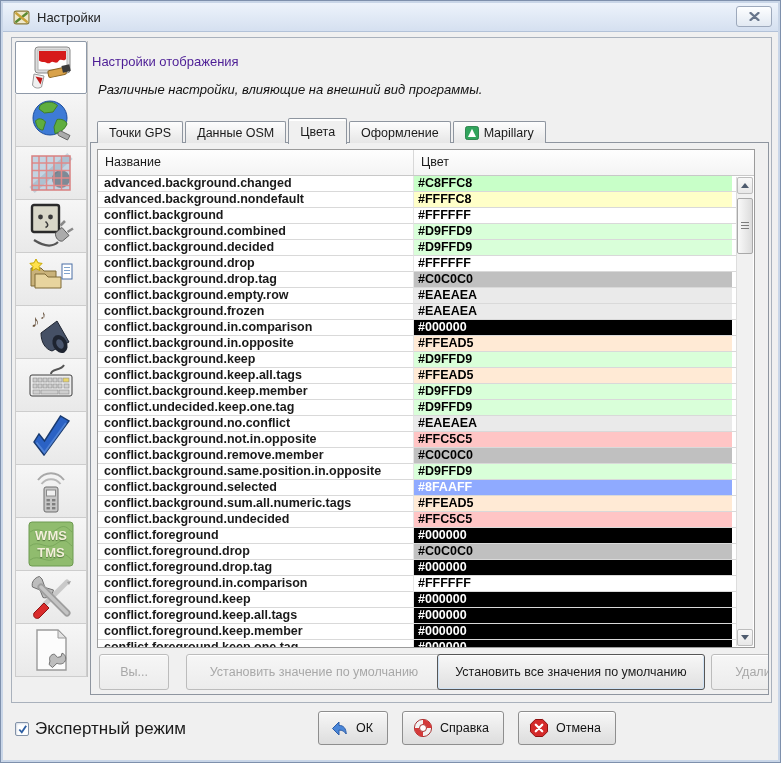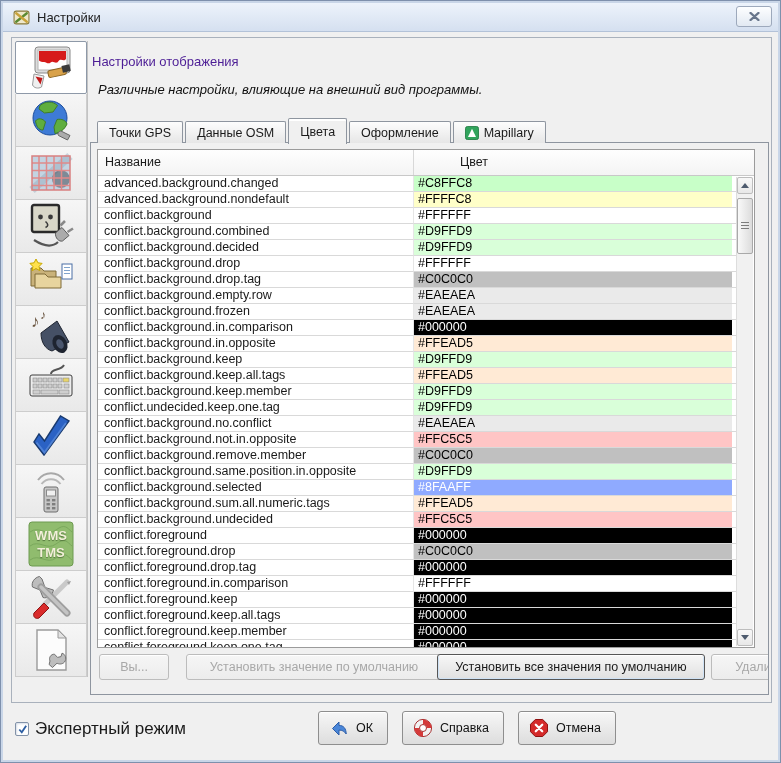--- a/index.html
+++ b/index.html
@@ -88,22 +88,22 @@
 
   
   .table {
     position:absolute; left:6px; top:6px; width:658px; height:499px;
     border:1px solid #9B9B9B; background:#FFFFFF;
   }
   .thead { position:absolute; left:0; top:0; right:0; height:26px; display:flex;
     background:linear-gradient(#FEFEFE,#F4F4F4); border-bottom:1px solid #C8C8C8; }
   .th { padding:5px 12px 0 7px; font-size:12.5px; color:#1a1a1a; }
   .th-name { width:316px; border-right:1px solid #D8D8D8; }
-  .th-color { flex:1;margin-left:39px; }
-  .tbody { position:absolute; left:0; top:26px; width:639px; height:471px; overflow:hidden; }
+  .th-color { flex:1; }
+  .tbody { position:absolute; left:0; top:26px; width:639px; height:471px; overflow:hidden;font-weight:bold; }
   .t-row { display:flex; height:16px; line-height:15px; }
   .t-name {
     width:316px; background:#FFFFFF; border-bottom:1px solid #D9D9D9; border-right:1px solid #E6E6E6;
     padding-left:6px; font-size:12.5px; white-space:nowrap; overflow:hidden;
   }
   .t-color {
     width:318px; border-bottom:1px solid #D9D9D9;
     padding-left:4px; font-size:12.5px; white-space:nowrap; overflow:hidden;
   }
   .t-gap { flex:1; background:#fff; border-bottom:1px solid #D9D9D9; }
@@ -127,21 +127,21 @@
     position:absolute; left:0; top:21px; width:16px; height:56px;
     background:linear-gradient(90deg,#F9F9F9,#DCDCDC);
     border:1px solid #A9A9A9; border-radius:2px;
     display:flex; align-items:center; justify-content:center;
   }
   .grip { width:8px; height:8px;
     background:repeating-linear-gradient(#7c7c7c 0 1px, transparent 1px 3px); }
 
   
   .abtn {
-    position:absolute; top:511px; height:26px;
+    position:absolute; top:511px; height:36px;
     border:1px solid #8E8E8E; border-radius:3px;
     background:linear-gradient(#F7F7F7,#E0E0E0);
     box-shadow:inset 0 1px 0 #fff;
     font-family:"Liberation Sans", sans-serif; font-size:12.5px; color:#1a1a1a;
     text-align:center; cursor:default;
   }
   .abtn:disabled, .abtn.disabled {
     color:#A8A8A8; border-color:#BCBCBC;
     background:linear-gradient(#F6F6F6,#ECECEC);
   }

